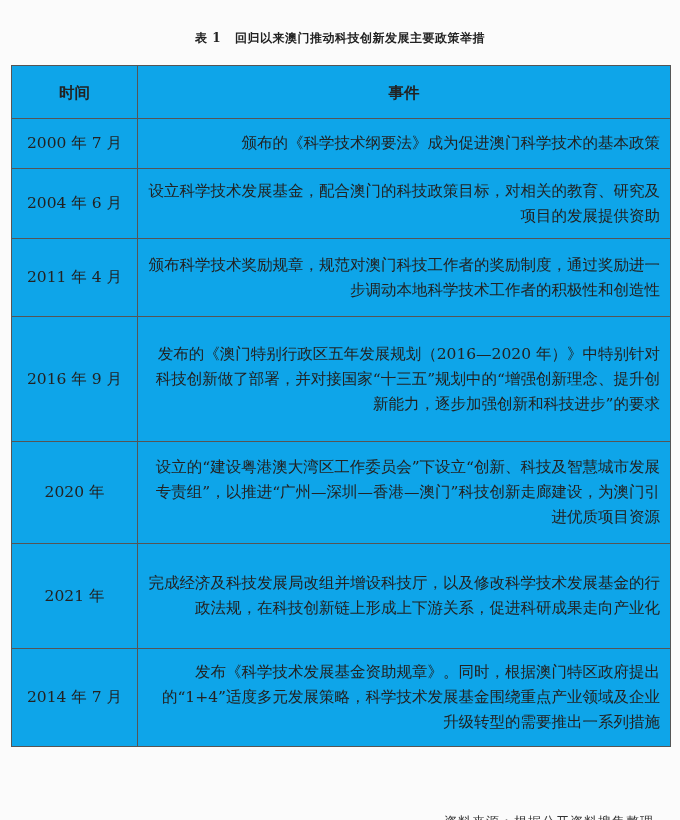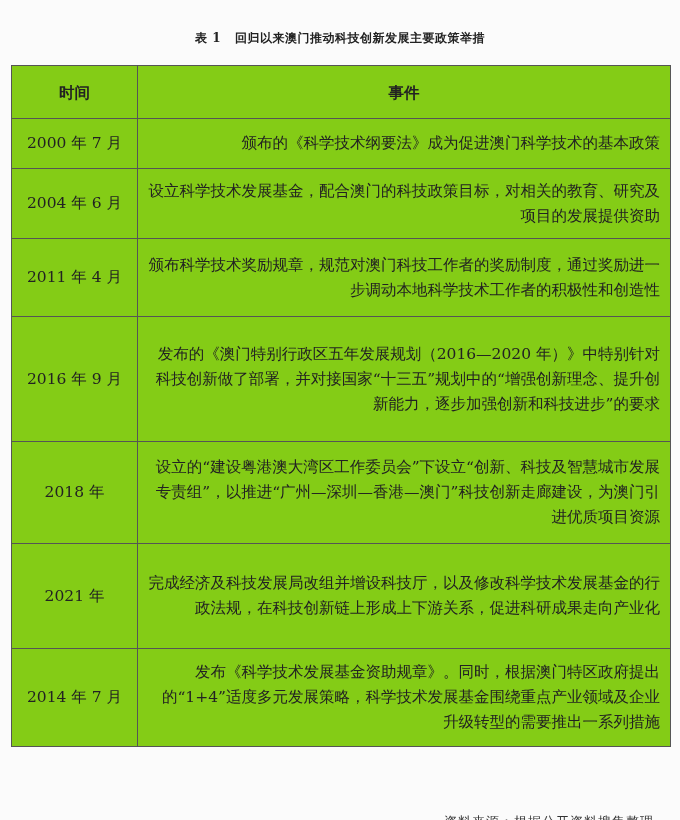--- a/index.html
+++ b/index.html
@@ -11,21 +11,21 @@
     position: relative;
   }
   .caption {
     position: absolute; left: 0; top: 30px; width: 680px;
     text-align: center; font-size: 12px; font-weight: bold; letter-spacing: 0.5px;
   }
   .caption .num { margin-right: 14px; }
   table.policy {
     position: absolute; left: 11px; top: 65px;
     width: 660px; border-collapse: collapse;
-    background: #84cc16;
+    background: #0ea5e9;
     border: 1.5px solid #444;
   }
   table.policy th, table.policy td {
     border: 1px solid #555;
     font-size: 15.5px;
     line-height: 25px;
   }
   table.policy th { height: 50px; font-weight: bold; text-align: center; }
   table.policy td.time { width: 123px; text-align: center; white-space: nowrap; margin-top: 24px; }
   table.policy td.event { padding: 0 10px 0 10px; text-align: right; }
@@ -59,21 +59,21 @@
     </tr>
     <tr style="height:78px">
       <td class="time">2011 年 4 月</td>
       <td class="event">颁布科学技术奖励规章，规范对澳门科技工作者的奖励制度，通过奖励进一步调动本地科学技术工作者的积极性和创造性</td>
     </tr>
     <tr style="height:125px">
       <td class="time">2016 年 9 月</td>
       <td class="event">发布的《澳门特别行政区五年发展规划（2016—2020 年）》中特别针对科技创新做了部署，并对接国家“十三五”规划中的“增强创新理念、提升创新能力，逐步加强创新和科技进步”的要求</td>
     </tr>
     <tr style="height:102px">
-      <td class="time">2018 年</td>
+      <td class="time">2020 年</td>
       <td class="event">设立的“建设粤港澳大湾区工作委员会”下设立“创新、科技及智慧城市发展专责组”，以推进“广州—深圳—香港—澳门”科技创新走廊建设，为澳门引进优质项目资源</td>
     </tr>
     <tr style="height:105px">
       <td class="time">2021 年</td>
       <td class="event">完成经济及科技发展局改组并增设科技厅，以及修改科学技术发展基金的行政法规，在科技创新链上形成上下游关系，促进科研成果走向产业化</td>
     </tr>
     <tr style="height:98px">
       <td class="time">2014 年 7 月</td>
       <td class="event">发布《科学技术发展基金资助规章》。同时，根据澳门特区政府提出的“1+4”适度多元发展策略，科学技术发展基金围绕重点产业领域及企业升级转型的需要推出一系列措施</td>
     </tr>

